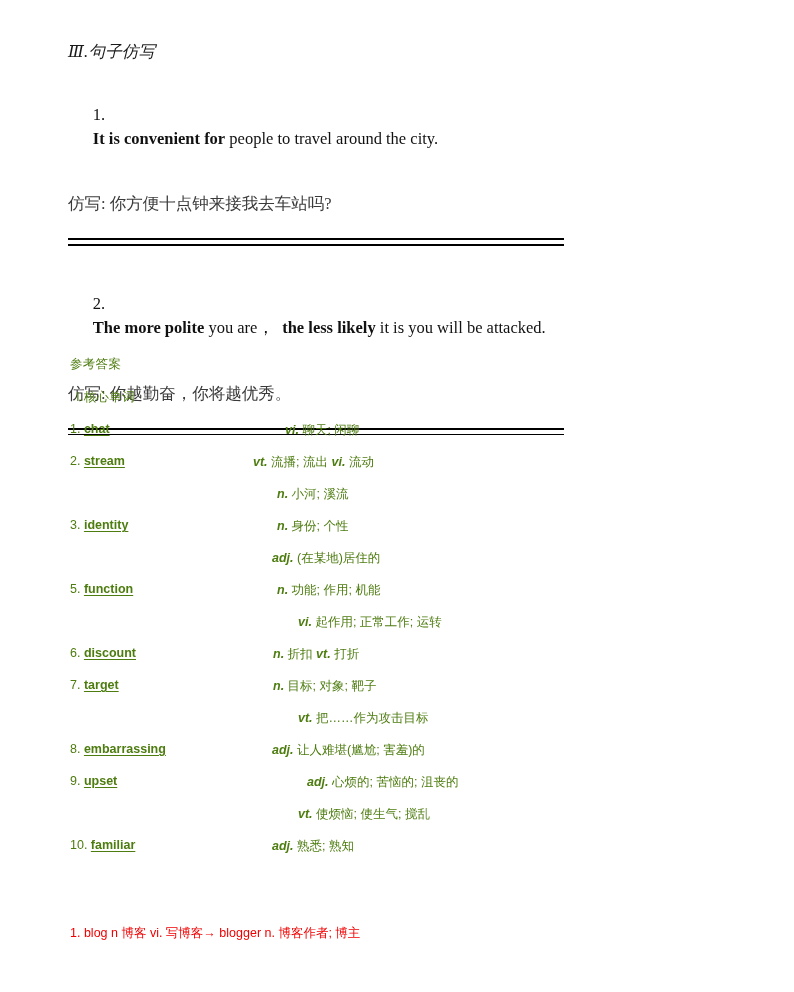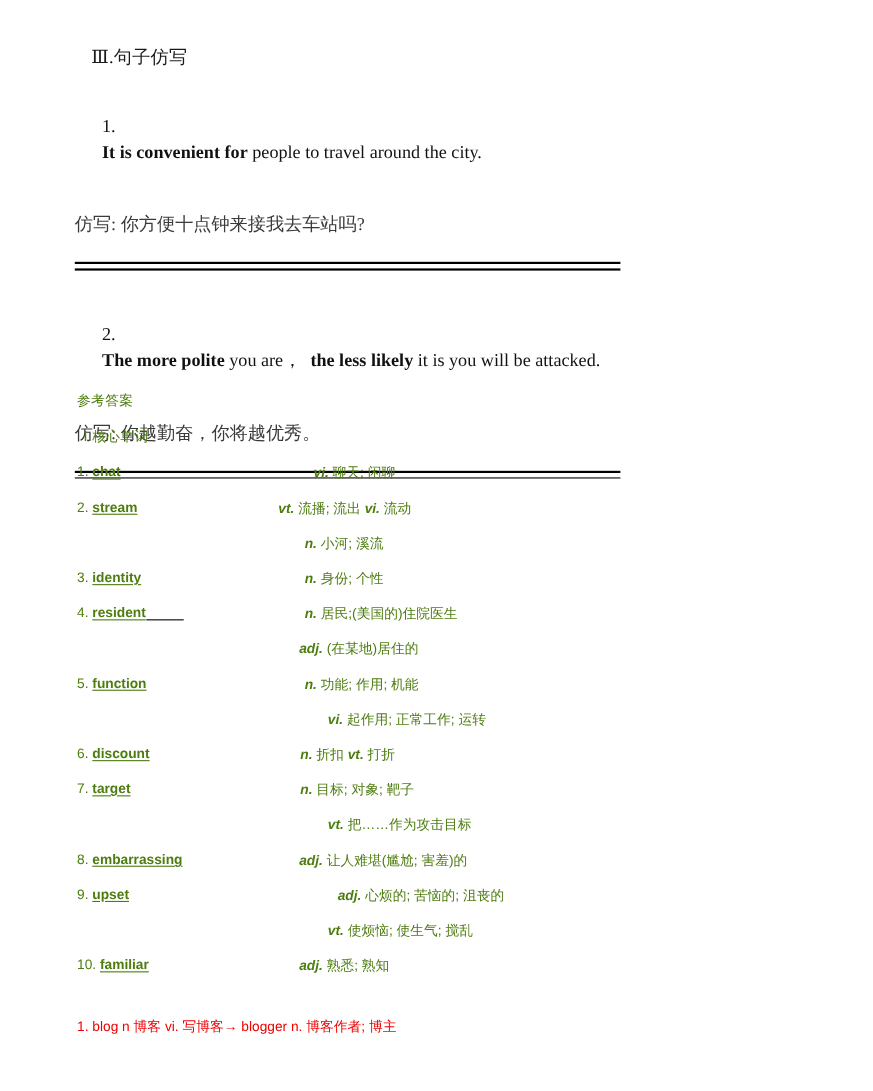--- a/index.html
+++ b/index.html
@@ -27,23 +27,24 @@
   .ex-section {
     position: absolute;
     left: 68px;
     top: 40px;
     width: 660px;
   }
 
   .sec-heading {
     font-size: 16.5px;
     line-height: 1.5;
-    margin: 0 0 14px 15px;
+    margin: 0 0 14px 0;
     color: #1a1a1a;
     letter-spacing: 0.2px;
+    font-style: italic;
   }
 
   .q-line {
     font-size: 16.5px;
     line-height: 1.45;
     margin: 0 0 18px 0;
     color: #111111;
     white-space: pre-wrap;
   }
   .q-line b { font-weight: bold; }
@@ -213,24 +214,20 @@
           </div>
         </div>
         <div class="v-entry">
           <div class="v-row">
             <span class="v-word"><span class="num">3. </span><span class="w">identity</span></span>
             <span class="v-def" style="left: 207px;"><i>n.</i><span> 身份; 个性</span></span>
           </div>
         </div>
         <div class="v-entry">
           <div class="v-row">
-            <span class="v-word"><span class="num">4. </span><span class="w">resident</span><span class="w-pad"></span></span>
-            <span class="v-def" style="left: 207px;"><i>n.</i><span> 居民;(美国的)住院医生</span></span>
-          </div>
-          <div class="v-row">
             <span class="v-def" style="left: 202px;"><i>adj.</i><span> (在某地)居住的</span></span>
           </div>
         </div>
         <div class="v-entry">
           <div class="v-row">
             <span class="v-word"><span class="num">5. </span><span class="w">function</span></span>
             <span class="v-def" style="left: 207px;"><i>n.</i><span> 功能; 作用; 机能</span></span>
           </div>
           <div class="v-row">
             <span class="v-def" style="left: 228px;"><i>vi.</i><span> 起作用; 正常工作; 运转</span></span>

